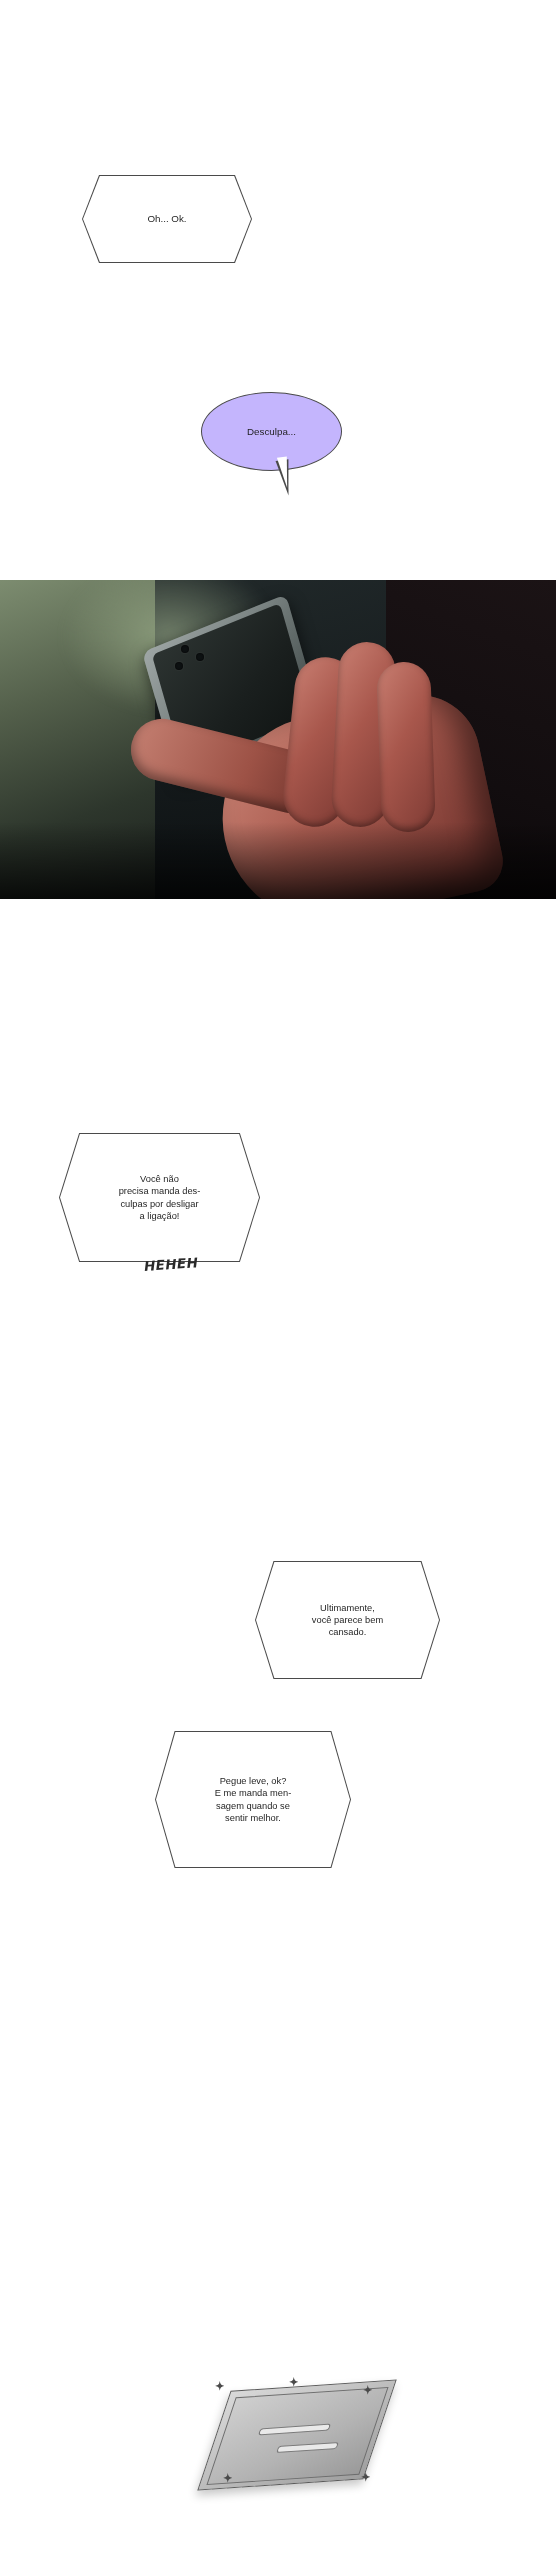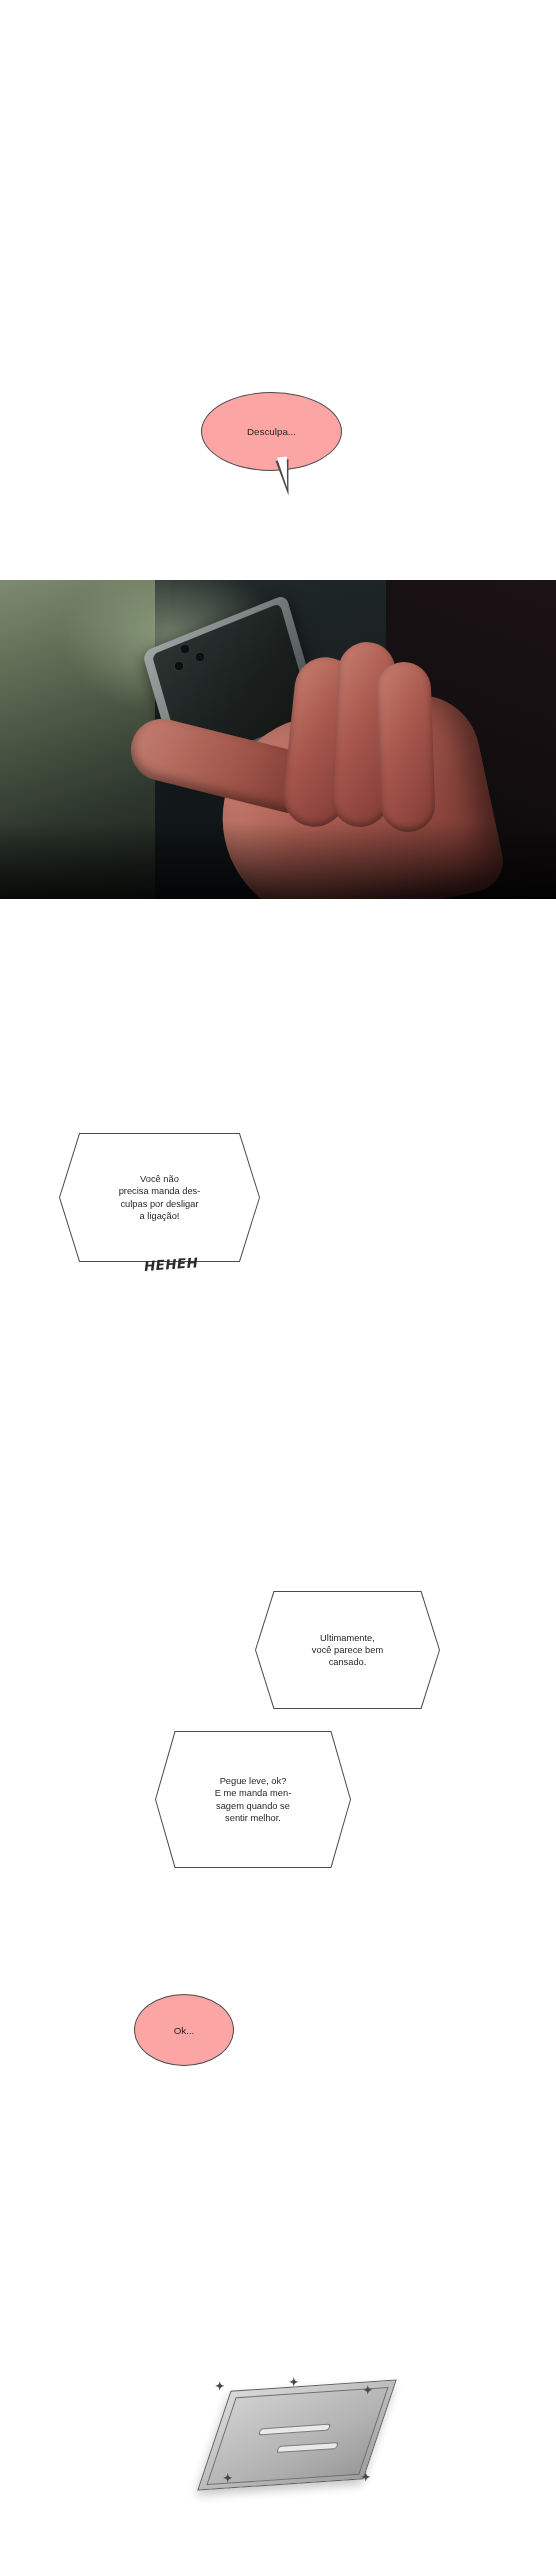--- a/index.html
+++ b/index.html
@@ -46,21 +46,21 @@
     color: #1f1f1f;
     line-height: 1.3;
     padding: 0 5.2px;
     white-space: pre-line;
   }
 
   
   .oval {
     position: absolute;
     border-radius: 50%;
-    background: #fca5a5;
+    background: #c4b5fd;
     border: 1px solid #4a4a4a;
     display: flex;
     align-items: center;
     justify-content: center;
     text-align: center;
     color: #1f1f1f;
     white-space: pre-line;
   }
 
   
@@ -211,20 +211,26 @@
     color: #4a4a4a;
     font-size: 11.3px;
     font-weight: bold;
   }
 </style>
 </head>
 <body>
 
 <div class="page">
 
+  <div class="hexwrap" style="left:82px; top:175px; width:170px; height:88px;">
+    <div class="outer"></div>
+    <div class="inner">
+      <div class="txt" style="font-size:9.8px;">Oh... Ok.</div>
+    </div>
+  </div>
 
   <div class="oval" style="left:201px; top:392px; width:139px; height:77px; font-size:9.8px;">
     <span>Desculpa...</span>
   </div>
   <div style="position:absolute; left:278px; top:460px; width:0; height:0;
               border-left:8.2px solid transparent; border-right:5.2px solid transparent;
               border-top:36px solid #4a4a4a; transform:rotate(-8deg);"></div>
   <div style="position:absolute; left:279px; top:457px; width:0; height:0;
               border-left:6.2px solid transparent; border-right:4.1px solid transparent;
               border-top:31px solid #ffffff; transform:rotate(-8deg);"></div>
@@ -254,42 +260,39 @@
     <div class="inner">
       <div class="txt" style="font-size:9.3px;">Você não
 precisa manda des-
 culpas por desligar
 a ligação!</div>
     </div>
   </div>
 
   <div class="hand" style="left:144px; top:1257px; font-size:13.4px;">HEHEH</div>
 
-  <div class="hexwrap" style="left:255px; top:1561px; width:185px; height:118px;margin-top:30px;">
+  <div class="hexwrap" style="left:255px; top:1561px; width:185px; height:118px;">
     <div class="outer"></div>
     <div class="inner">
       <div class="txt" style="font-size:9.3px;">Ultimamente,
 você parece bem
 cansado.</div>
     </div>
   </div>
 
   <div class="hexwrap" style="left:155px; top:1731px; width:196px; height:137px;">
     <div class="outer"></div>
     <div class="inner">
       <div class="txt" style="font-size:9.3px;">Pegue leve, ok?
 E me manda men-
 sagem quando se
 sentir melhor.</div>
     </div>
   </div>
 
-  <div class="oval" style="left:134px; top:1994px; width:98px; height:70px; font-size:9.8px;">
-    <span>Ok...</span>
-  </div>
 
   <div class="panel" id="panel-phone2">
     <div class="slab"></div>
     <div class="slab2"></div>
     <div class="squig" style="left:260px; top:77px; width:67px;"></div>
     <div class="squig" style="left:278px; top:95px; width:57px;"></div>
     <div class="spark" style="left:215px; top:31px;">✦</div>
     <div class="spark" style="left:363px; top:35px;">✦</div>
     <div class="spark" style="left:223px; top:123px;">✦</div>
     <div class="spark" style="left:361px; top:122px;">✦</div>

